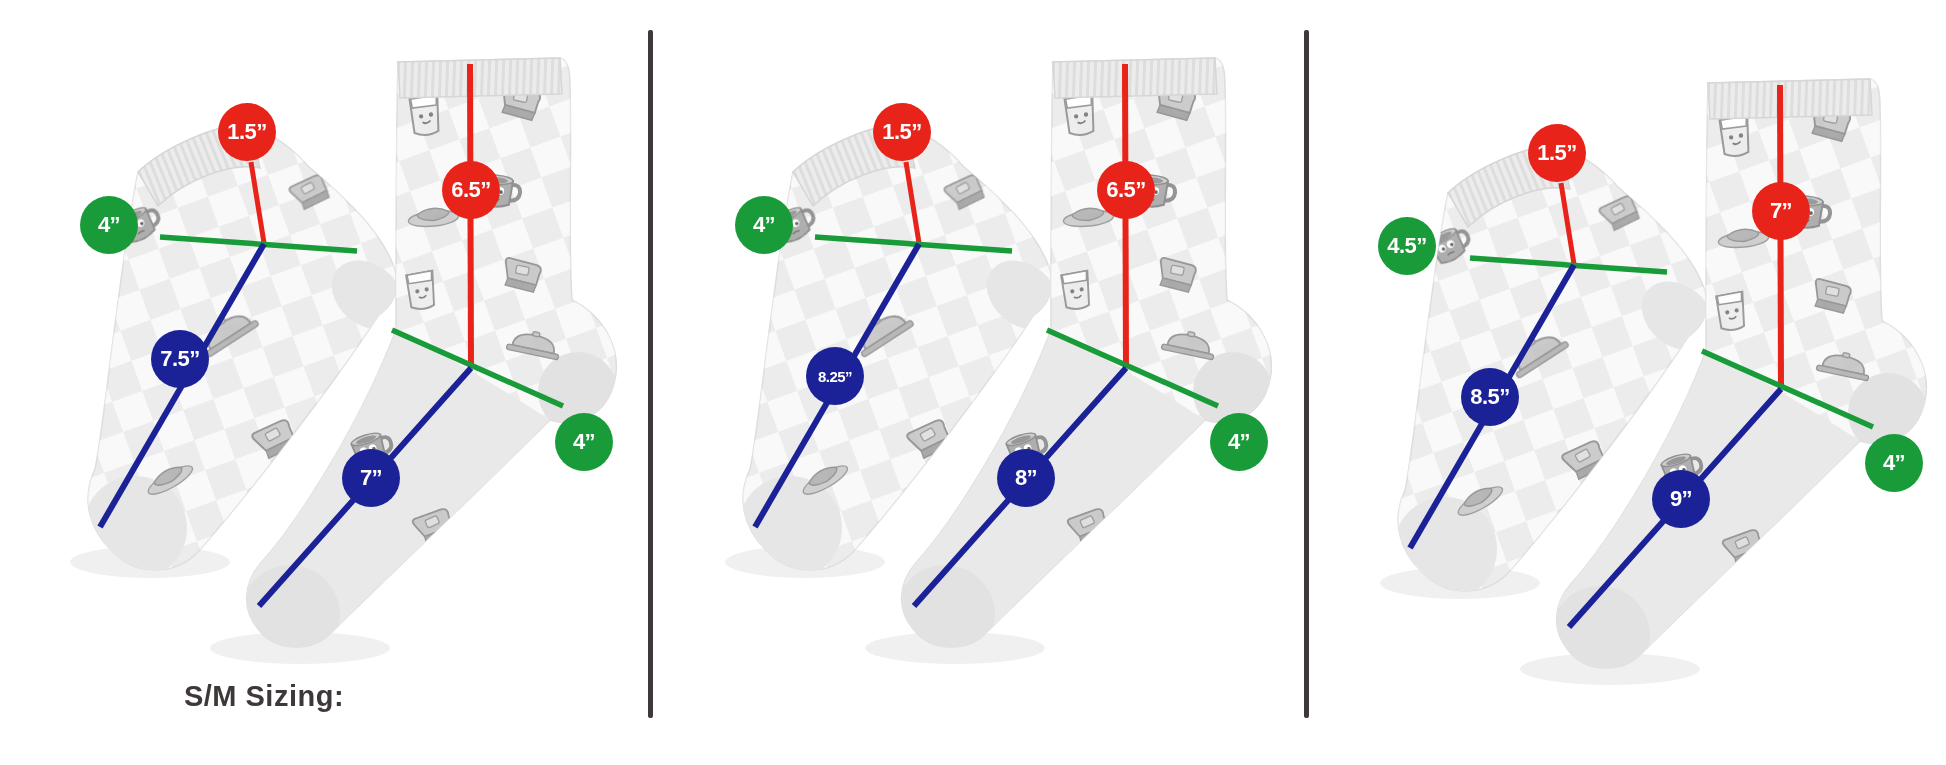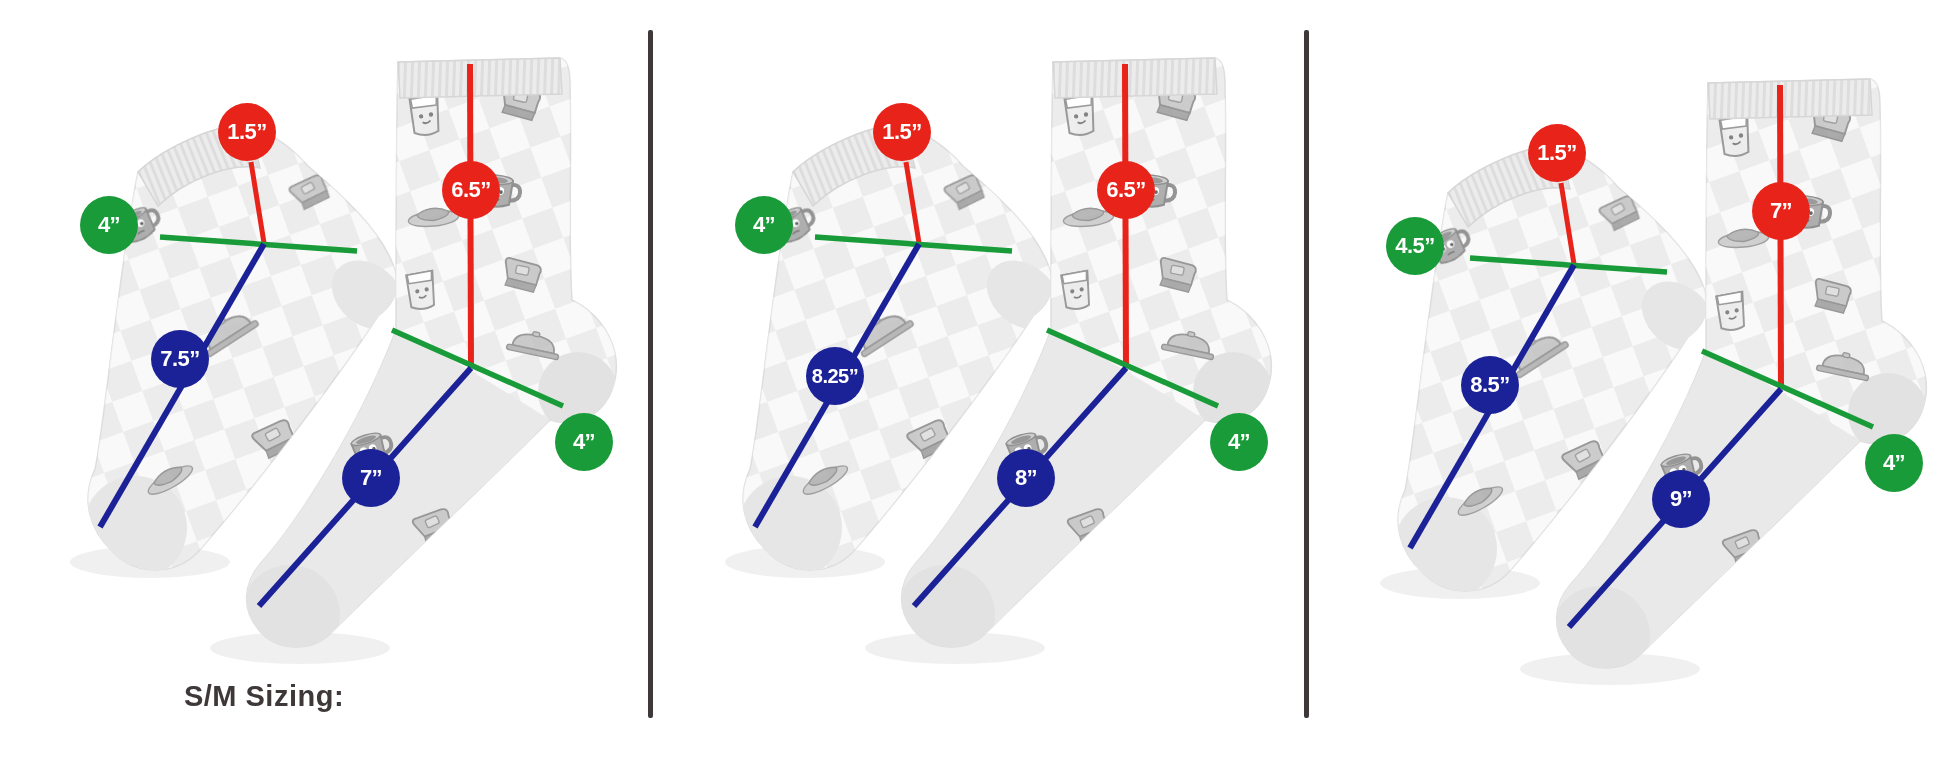--- a/index.html
+++ b/index.html
@@ -13,21 +13,21 @@
   .panel{position:absolute;top:0;width:648px;height:765px;}
   .badge{
     position:absolute;width:58px;height:58px;border-radius:50%;
     display:flex;align-items:center;justify-content:center;
     color:#ffffff;font-weight:bold;font-size:22px;letter-spacing:-0.5px;
     line-height:1;
   }
   .badge--red{background:var(--red);}
   .badge--green{background:var(--green);}
   .badge--blue{background:var(--blue);}
-  .badge--sm{font-size:20px;}
+  .badge--sm{font-size:15px;}
   .panel-label{
     position:absolute;top:676px;left:0;width:648px;height:40px;
     display:flex;align-items:center;justify-content:center;
     font-size:29px;font-weight:bold;color:var(--ink);letter-spacing:.5px;
   }
 </style>
 </head>
 <body>
 
 <div class="canvas">
@@ -185,20 +185,20 @@
     <div class="badge badge--blue badge--sm" style="left:151px;top:347px">8.25”</div>
     <div class="badge badge--red" style="left:442px;top:161px">6.5”</div>
     <div class="badge badge--blue" style="left:342px;top:449px">8”</div>
     <div class="badge badge--green" style="left:555px;top:413px">4”</div>
   </div>
 
   <div class="divider" style="left:1304px"></div>
 
   <div class="panel" style="left:1310px">
     <div class="badge badge--red" style="left:218px;top:124px">1.5”</div>
-    <div class="badge badge--green" style="left:76px;top:217px">4.5”</div>
-    <div class="badge badge--blue" style="left:151px;top:356px">8.5”</div>
+    <div class="badge badge--green" style="left:68px;top:217px">4.5”</div>
+    <div class="badge badge--blue" style="left:151px;top:368px">8.5”</div>
     <div class="badge badge--red" style="left:442px;top:182px">7”</div>
     <div class="badge badge--blue" style="left:342px;top:470px">9”</div>
     <div class="badge badge--green" style="left:555px;top:434px">4”</div>
   </div>
 
 </div>
 
 </body></html>

